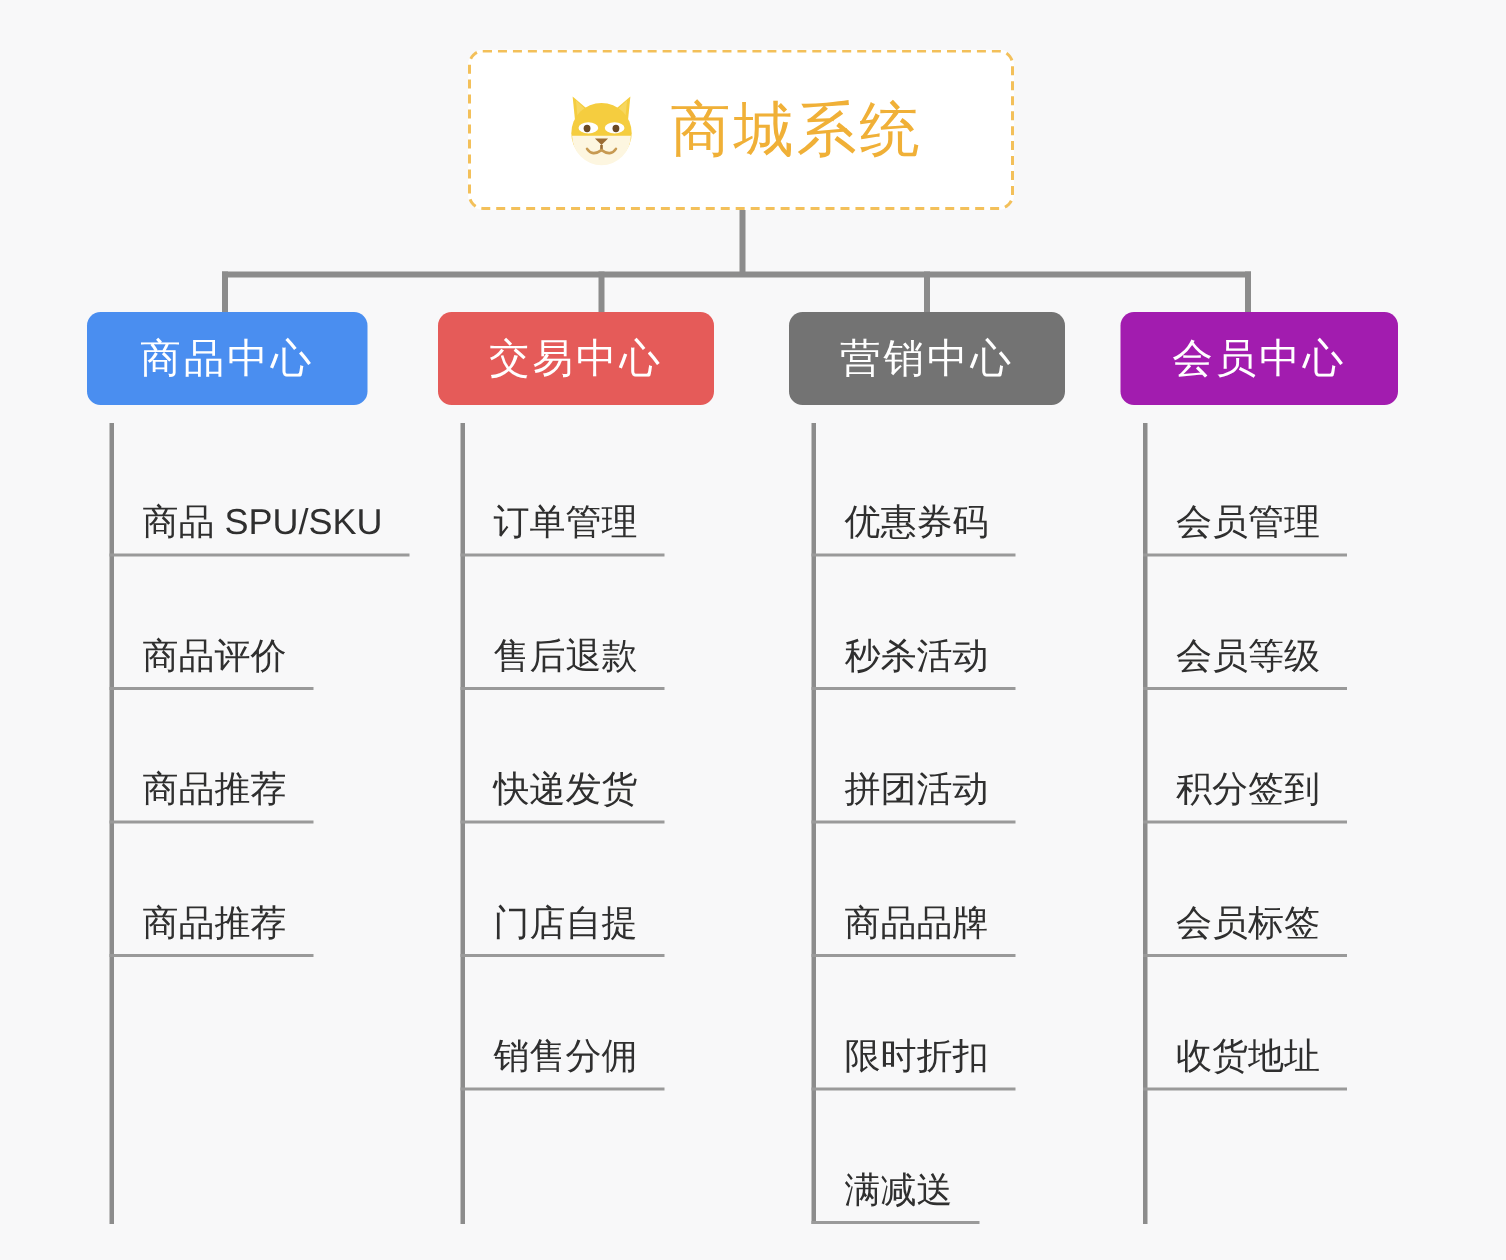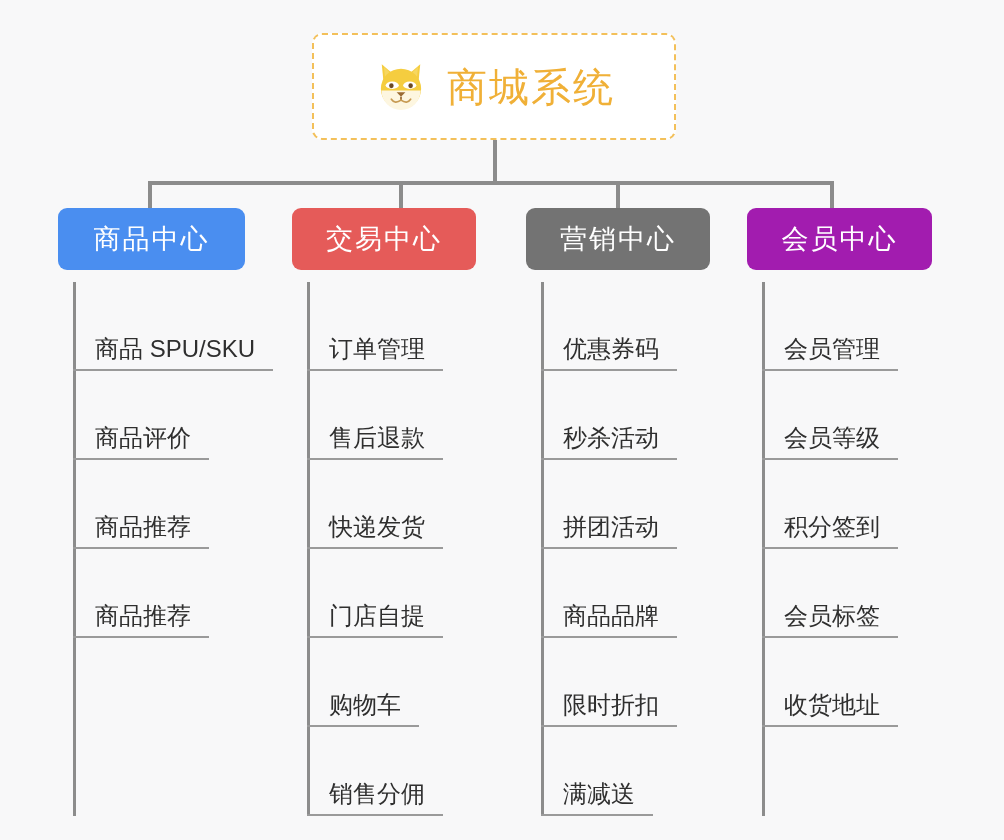--- a/index.html
+++ b/index.html
@@ -143,23 +143,20 @@
       <div class="leaf">
           <span class="leaf-inner">售后退款</span>
         </div>
       <div class="leaf">
           <span class="leaf-inner">快递发货</span>
         </div>
       <div class="leaf">
           <span class="leaf-inner">门店自提</span>
         </div>
       <div class="leaf">
-          <span class="leaf-inner">购物车</span>
-        </div>
-      <div class="leaf">
           <span class="leaf-inner">销售分佣</span>
         </div>
     </div>
   </div>
 
   <div class="column" style="left:526px;width:184px">
     <div class="col-head" style="background:#737373">
       <span>营销中心</span>
     </div>
     <div class="col-body">

